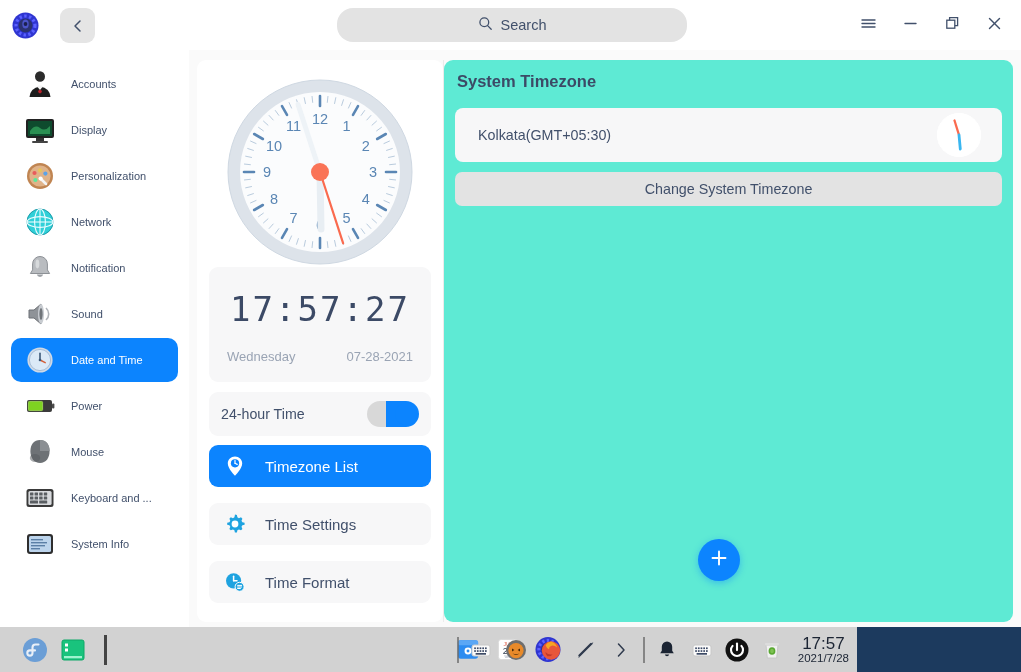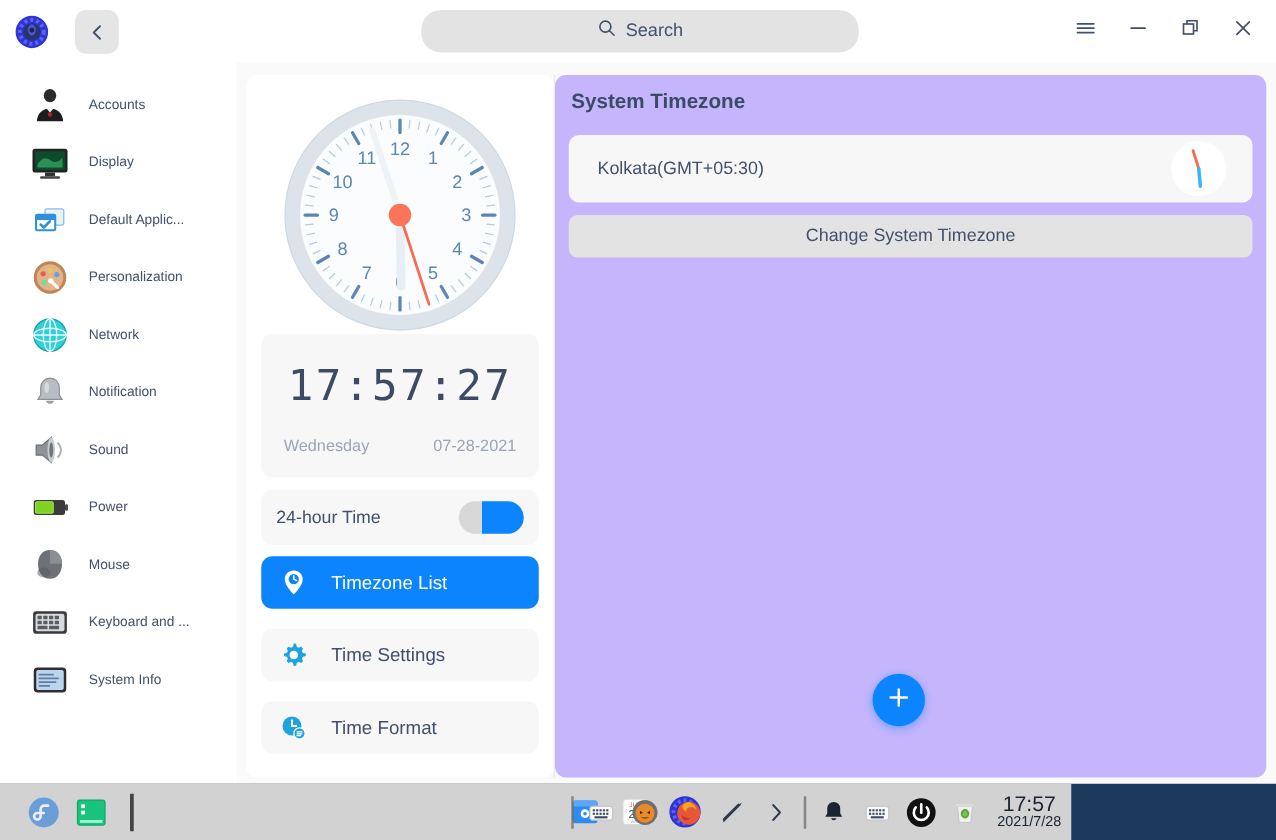--- a/index.html
+++ b/index.html
@@ -52,21 +52,21 @@
 
   
   .midpanel {
     position: absolute; left: 197px; top: 60px; width: 246px; height: 562px;
     background: #ffffff; border-radius: 9px;
   }
   .divider-v { position: absolute; left: 443px; top: 60px; width: 1px; height: 562px; background: #ebebeb; }
   .contentbg { position: absolute; left: 189px; top: 50px; width: 832px; height: 577px; background: #fafafa; }
   .rightpanel {
     position: absolute; left: 444px; top: 60px; width: 569px; height: 562px;
-    background: #c4b5fd; border-radius: 9px;
+    background: #5eead4; border-radius: 9px;
   }
 
   
   .clockwrap { position: absolute; left: 0; top: 15px; width: 246px; height: 200px; }
   .clock { position: absolute; left: 50%; top: 0; transform: translateX(-50%); }
 
   
   .digicard {
     position: absolute; left: 12px; top: 207px; width: 222px; height: 115px;
     background: #f7f7f8; border-radius: 9px;
@@ -237,29 +237,20 @@
       <rect x="3" y="6" width="28" height="19" rx="2" fill="#222"></rect>
       <rect x="5" y="8" width="24" height="15" fill="#0e4b2e"></rect>
       <path d="M7 18 q5 -7 10 -3 q5 4 10 -2 v8 h-20 z" fill="#2a8f52"></path>
       <rect x="13" y="25" width="8" height="3" fill="#333"></rect>
       <rect x="9" y="28" width="16" height="2" rx="1" fill="#444"></rect>
           </svg></span>
         <span class="side-lbl">Display</span>
       </div>
       <div class="side-item">
         <span class="side-ico"><svg width="34" height="34" viewBox="0 0 34 34">
-      <rect x="13" y="8" width="15" height="13" rx="1.6" fill="#e8f2fb" stroke="#8dbbe0" stroke-width="1"></rect>
-      <rect x="5" y="12" width="17" height="14" rx="1.8" fill="#2f8fd8"></rect>
-      <rect x="6.6" y="17" width="13.8" height="7.4" fill="#ffffff"></rect>
-      <polyline points="9.5,20.6 12,23 17,18" fill="none" stroke="#2f8fd8" stroke-width="2" stroke-linecap="round"></polyline>
-          </svg></span>
-        <span class="side-lbl">Default Applic...</span>
-      </div>
-      <div class="side-item">
-        <span class="side-ico"><svg width="34" height="34" viewBox="0 0 34 34">
       <circle cx="17" cy="17" r="13" fill="#c08552"></circle>
       <circle cx="17" cy="17" r="10.6" fill="#e0b389"></circle>
       <circle cx="11.5" cy="14" r="2.1" fill="#e85c5c"></circle>
       <circle cx="17" cy="11.4" r="2.1" fill="#e8c55c"></circle>
       <circle cx="22.4" cy="14.6" r="2.1" fill="#5ca3e8"></circle>
       <circle cx="12.4" cy="21" r="2.1" fill="#5ce89b"></circle>
       <path d="M18 20 l5 5" stroke="#f4f4f4" stroke-width="2.6" stroke-linecap="round"></path>
       <circle cx="17.6" cy="19.6" r="2.1" fill="#ffffff"></circle>
           </svg></span>
         <span class="side-lbl">Personalization</span>
@@ -285,20 +276,31 @@
       </div>
       <div class="side-item">
         <span class="side-ico"><svg width="34" height="34" viewBox="0 0 34 34">
       <path d="M6 13 h5 l7 -6 v20 l-7 -6 h-5 z" fill="#8f9398"></path>
       <path d="M6 13 h5 l7 -6 v20 l-7 -6 h-5 z" fill="none" stroke="#6d7176" stroke-width="1"></path>
       <ellipse cx="18" cy="17" rx="3" ry="10" fill="#c8ccd1"></ellipse>
       <ellipse cx="18" cy="17" rx="1.6" ry="6" fill="#70757a"></ellipse>
       <path d="M23 11 a8 8 0 0 1 0 12" fill="none" stroke="#b0b4b9" stroke-width="1.6"></path>
           </svg></span>
         <span class="side-lbl">Sound</span>
+      </div>
+      <div class="side-item active">
+        <span class="side-ico"><svg width="34" height="34" viewBox="0 0 34 34">
+      <circle cx="17" cy="17" r="12.6" fill="#cfd9e6"></circle>
+      <circle cx="17" cy="17" r="10.6" fill="#dbe9f7"></circle>
+      <circle cx="17" cy="17" r="10.6" fill="none" stroke="#9ab4d0" stroke-width="0.8"></circle>
+      <line x1="17" y1="17" x2="17" y2="10.4" stroke="#3c5878" stroke-width="1.6" stroke-linecap="round"></line>
+      <line x1="17" y1="17" x2="22.2" y2="19.6" stroke="#d4603a" stroke-width="1.5" stroke-linecap="round"></line>
+      <circle cx="17" cy="17" r="1.3" fill="#3c5878"></circle>
+          </svg></span>
+        <span class="side-lbl">Date and Time</span>
       </div>
       <div class="side-item">
         <span class="side-ico"><svg width="34" height="34" viewBox="0 0 34 34">
       <rect x="4" y="11" width="25" height="12" rx="2" fill="#3b3b3b"></rect>
       <rect x="5.4" y="12.4" width="14.2" height="9.2" rx="1" fill="#7ed321"></rect>
       <rect x="5.4" y="12.4" width="14.2" height="9.2" rx="1" fill="none" stroke="#a8e05a" stroke-width="0.8"></rect>
       <rect x="29" y="14.4" width="2.4" height="5.2" rx="1" fill="#4a4a4a"></rect>
           </svg></span>
         <span class="side-lbl">Power</span>
       </div>

